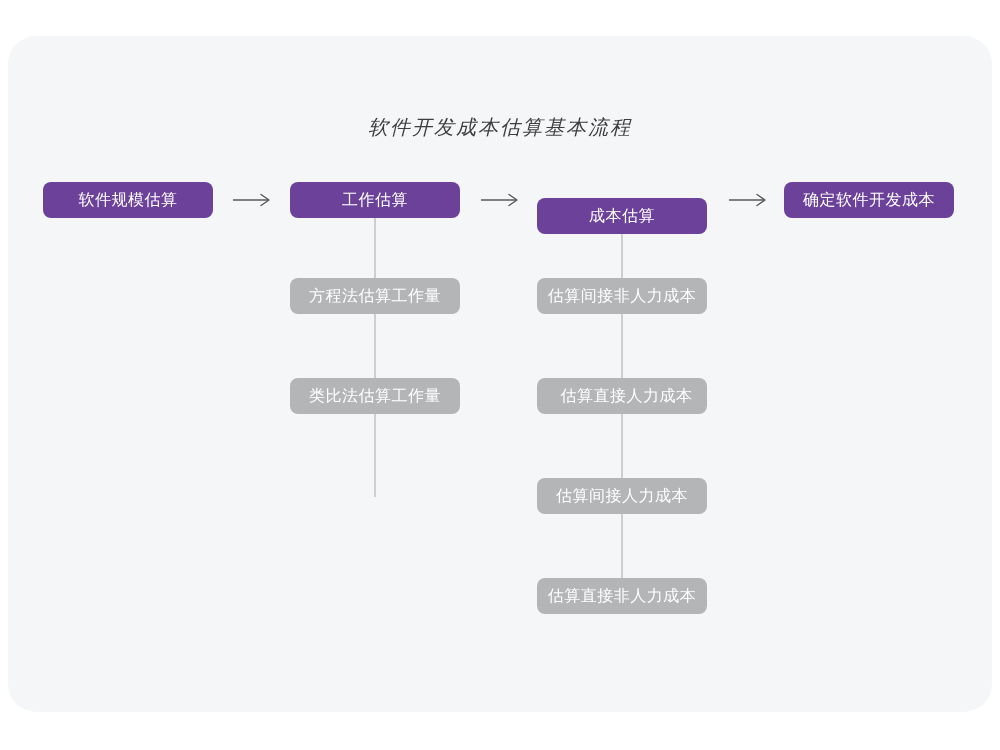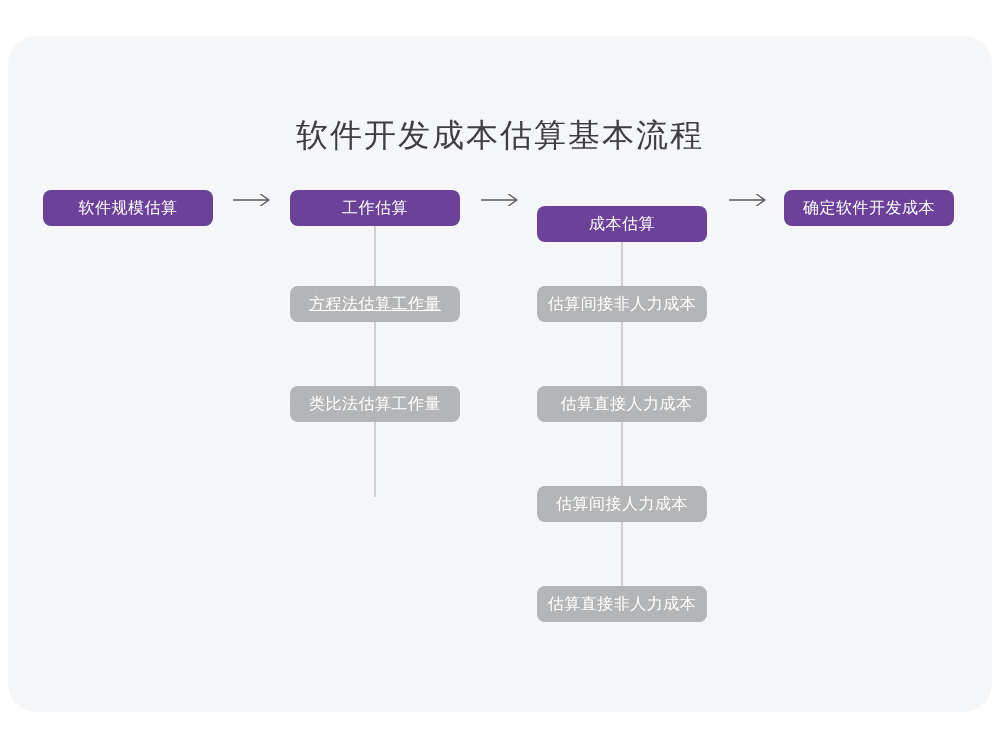--- a/index.html
+++ b/index.html
@@ -18,39 +18,39 @@
     height: 676px;
     background: #f5f6f7;
     border-radius: 28px;
   }
   .diagram-title {
     position: absolute;
     left: 0;
     top: 78px;
     width: 984px;
     text-align: center;
-    font-size: 32px;
+    font-size: 20px;
     font-weight: 500;
     letter-spacing: 2px;
     color: #3e3e40;
+    font-style: italic;
   }
   .node {
     position: absolute;
     width: 170px;
     height: 36px;
     border-radius: 8px;
     color: #ffffff;
     font-size: 16px;
     letter-spacing: 0.5px;
     display: flex;
     align-items: center;
     justify-content: center;
     white-space: nowrap;
     z-index: 2;
-    margin-top: 8px;
   }
   .node.main { background: #6b4199; }
   .node.sub  { background: #b4b5b7; }
 
   
   .m0 { left: 35px;  top: 146px; }
   .m1 { left: 282px; top: 146px; border-radius: 8px; }
   .m2 { left: 529px; top: 162px; }
   .m3 { left: 776px; top: 146px; }
 
@@ -68,21 +68,21 @@
   .vline {
     position: absolute;
     width: 2px;
     background: #cfcfd1;
     z-index: 1;
   }
   .vline-work { left: 366px; top: 182px; height: 279px; }
   .vline-cost { left: 613px; top: 182px; height: 379px; }
 
   
-  .w0 { left: 282px; top: 242px; text-decoration: underline; }
+  .w0 { left: 282px; top: 242px; }
   .w1 { left: 282px; top: 342px; }
   .w2 { left: 282px; top: 442px; }
 
   
   .c0 { left: 529px; top: 242px; }
   .c1 { left: 529px; top: 342px; padding-left: 9px; }
   .c2 { left: 529px; top: 442px; }
   .c3 { left: 529px; top: 542px; }
 </style>
 </head>

